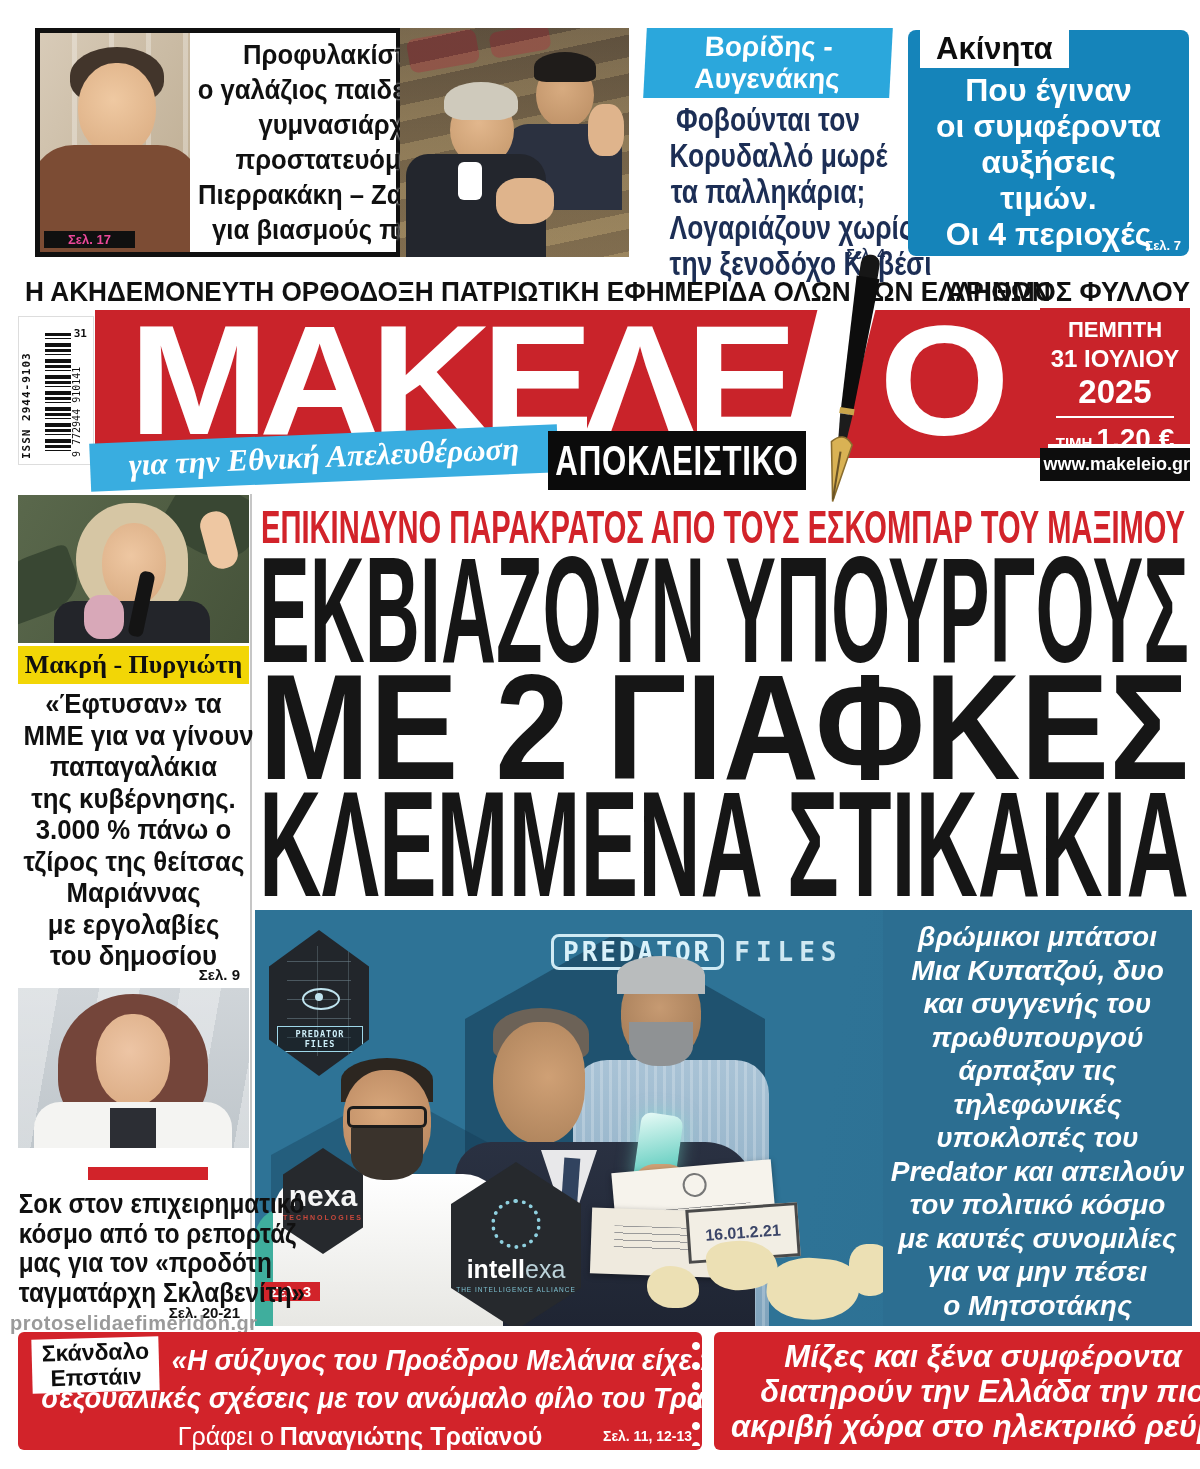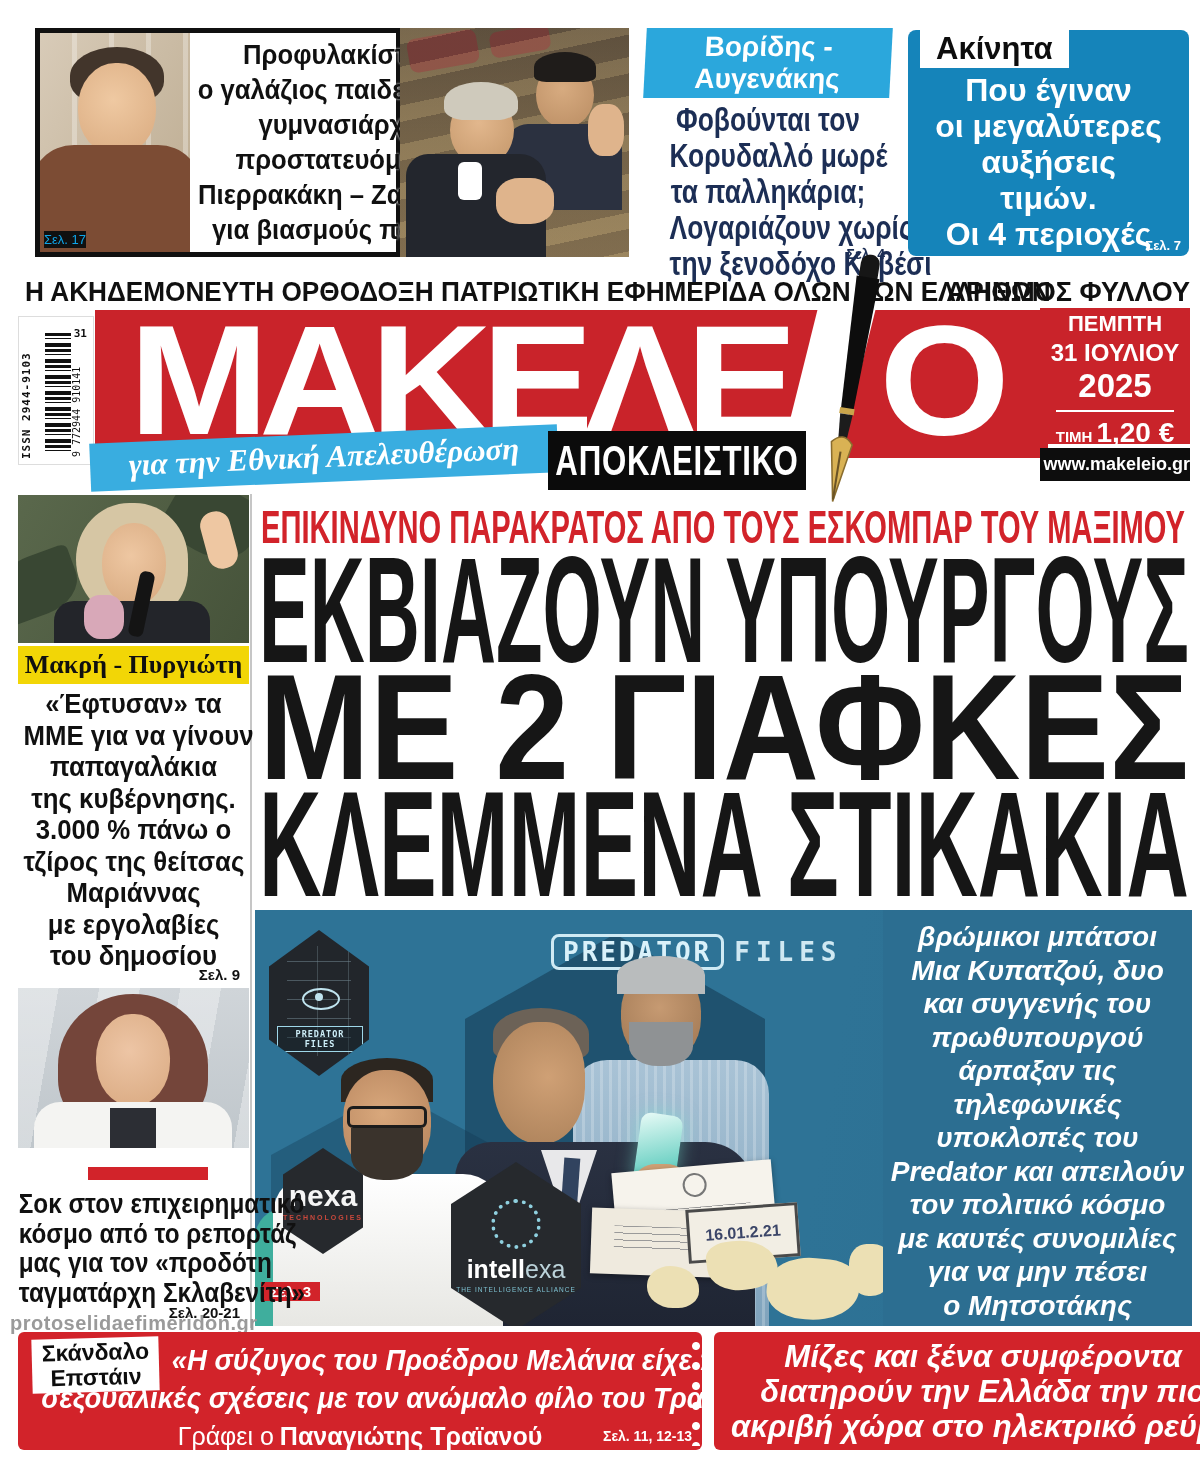--- a/index.html
+++ b/index.html
@@ -8,21 +8,21 @@
   .abs{position:absolute}
   .ln{display:block;white-space:nowrap}
 
   
   #boxL{left:35px;top:28px;width:366px;height:229px;border:5px solid #101010;background:#fff;display:flex;box-sizing:border-box}
   #boxL .photo{position:relative;width:150px;flex:none;overflow:hidden;background:linear-gradient(120deg,#d8cbb8,#bcab90)}
   .sf-frame{position:absolute;inset:0;background:repeating-linear-gradient(90deg,transparent 0 32px,rgba(255,255,255,.3) 32px 37px)}
   .sf-hair{position:absolute;left:30px;top:14px;width:94px;height:58px;border-radius:50% 50% 40% 40%;background:#42352b}
   .sf-face{position:absolute;left:38px;top:30px;width:78px;height:92px;border-radius:48%;background:radial-gradient(circle at 45% 40%,#efc9a2,#d8a97e)}
   .sf-body{position:absolute;left:-10px;top:112px;width:172px;height:110px;border-radius:44px 44px 0 0;background:#7c4c34}
-  .page-badge-dark{position:absolute;left:4px;bottom:4px;background:#101010;color:#0ea5e9;font-size:13px;font-weight:normal;padding:1px 0}
+  .page-badge-dark{position:absolute;left:4px;bottom:4px;background:#101010;color:#ec4899;font-size:13px;font-weight:bold;padding:1px 24px}
   #boxL .txt{flex:1;display:flex;flex-direction:column;justify-content:center;align-items:center;
              font-weight:bold;font-size:27px;line-height:35px;transform:scaleX(.95);text-shadow:0 0 3px #fff}
 
   #photoM{left:400px;top:28px;width:229px;height:229px;overflow:hidden;background:linear-gradient(180deg,#5f5343 0%,#7a6a50 45%,#8d7a5a 100%)}
   .pm-desks{position:absolute;inset:0;background:repeating-linear-gradient(168deg,rgba(201,170,110,.45) 0 16px,rgba(90,70,45,.45) 16px 38px);opacity:.55}
   .pm-chair{position:absolute;background:#7c3a3c;border-radius:8px;transform:rotate(-10deg)}
   .pm-head{position:absolute;border-radius:50%}
   .pm-body{position:absolute;border-radius:22px 26px 0 0}
   .pm-hands{position:absolute;background:#dfb48c;border-radius:40%}
 
@@ -43,21 +43,21 @@
   .logoTxt{position:absolute;left:34px;top:-14px;font-size:168px;line-height:168px;font-weight:bold;color:#fff;letter-spacing:-10px;transform:scaleY(.93);transform-origin:0 50%}
   .logoSlash{position:absolute;left:704px;top:0;width:58px;height:148px;background:#fff;transform:skewX(-14deg)}
   .logoO{position:absolute;right:38px;top:-14px;font-size:168px;line-height:168px;font-weight:bold;color:#fff;transform:scaleY(.93)}
   #penWrap{left:792px;top:253px;width:120px;height:252px;transform:rotate(9deg);z-index:6}
   #barcode{left:18px;top:316px;width:74px;height:147px;background:#fff;border:1px solid #ddd}
   .bcTop{position:absolute;right:6px;top:10px;font:bold 11px "DejaVu Sans Mono",monospace}
   .bcIssn{position:absolute;left:1px;top:6px;height:136px;writing-mode:vertical-rl;transform:rotate(180deg);font:bold 11px "DejaVu Sans Mono",monospace;letter-spacing:1px}
   .bcBars{position:absolute;left:26px;top:16px;width:26px;height:118px;background:repeating-linear-gradient(180deg,#111 0 3px,#fff 3px 5px,#111 5px 6px,#fff 6px 10px,#111 10px 14px,#fff 14px 16px)}
   .bcNum{position:absolute;left:52px;top:10px;height:130px;writing-mode:vertical-rl;transform:rotate(180deg);font:10px "DejaVu Sans Mono",monospace}
   #dateBox{left:1040px;top:308px;width:150px;height:136px;background:#c9232a;color:#fff;text-align:center}
-  .d1{font-size:22px;font-weight:bold;margin-top:3px}
+  .d1{font-size:22px;font-weight:bold;margin-top:9px}
   .d2{font-size:24px;font-weight:bold;margin-top:2px}
   .d3{font-size:33px;font-weight:bold}
   .dhr{height:2px;background:#fff;margin:5px 16px}
   .priceRow{font-size:15px;font-weight:bold}
   .priceRow b{font-size:28px;margin-left:4px}
   #webBox{left:1040px;top:448px;width:150px;height:33px;background:#0d0d0d;color:#fff;font-size:18px;font-weight:bold;text-align:right;line-height:33px}
   #ribbon{left:90px;top:434px;width:468px;height:48px;background:#39ade0;transform:rotate(-2.4deg);color:#fff;
           font-family:"Liberation Serif",serif;font-style:italic;font-weight:bold;font-size:31px;text-align:center;line-height:46px;z-index:5}
   #exclusive{left:548px;top:431px;width:258px;height:59px;background:#0b0b0b;z-index:5;display:flex;align-items:center;justify-content:center}
   #exclusive span{color:#fff;font-weight:bold;font-size:40px;letter-spacing:1px;transform:scale(.78,1.08);white-space:nowrap}
@@ -182,21 +182,21 @@
       <span class="ln">Λογαριάζουν χωρίς</span>
       <span class="ln">την ξενοδόχο Κοβέσι</span>
     </div>
     <span id="midRef">Σελ. 4</span>
   </div>
 
   <div class="abs" id="boxBlue">
     <span class="blueTab">Ακίνητα</span>
     <div id="blueLines">
       <span class="ln">Που έγιναν</span>
-      <span class="ln">οι μεγαλύτερες</span>
+      <span class="ln">οι συμφέροντα</span>
       <span class="ln">αυξήσεις</span>
       <span class="ln">τιμών.</span>
       <span class="ln">Οι 4 περιοχές</span>
     </div>
     <span class="page-badge-white">Σελ. 7</span>
   </div>
 
   <div class="abs" id="tagline">Η ΑΚΗΔΕΜΟΝΕΥΤΗ ΟΡΘΟΔΟΞΗ ΠΑΤΡΙΩΤΙΚΗ ΕΦΗΜΕΡΙΔΑ ΟΛΩΝ ΤΩΝ ΕΛΛΗΝΩΝ</div>
   <div class="abs" id="issue">ΑΡΙΘΜΟΣ ΦΥΛΛΟΥ 995</div>
 

